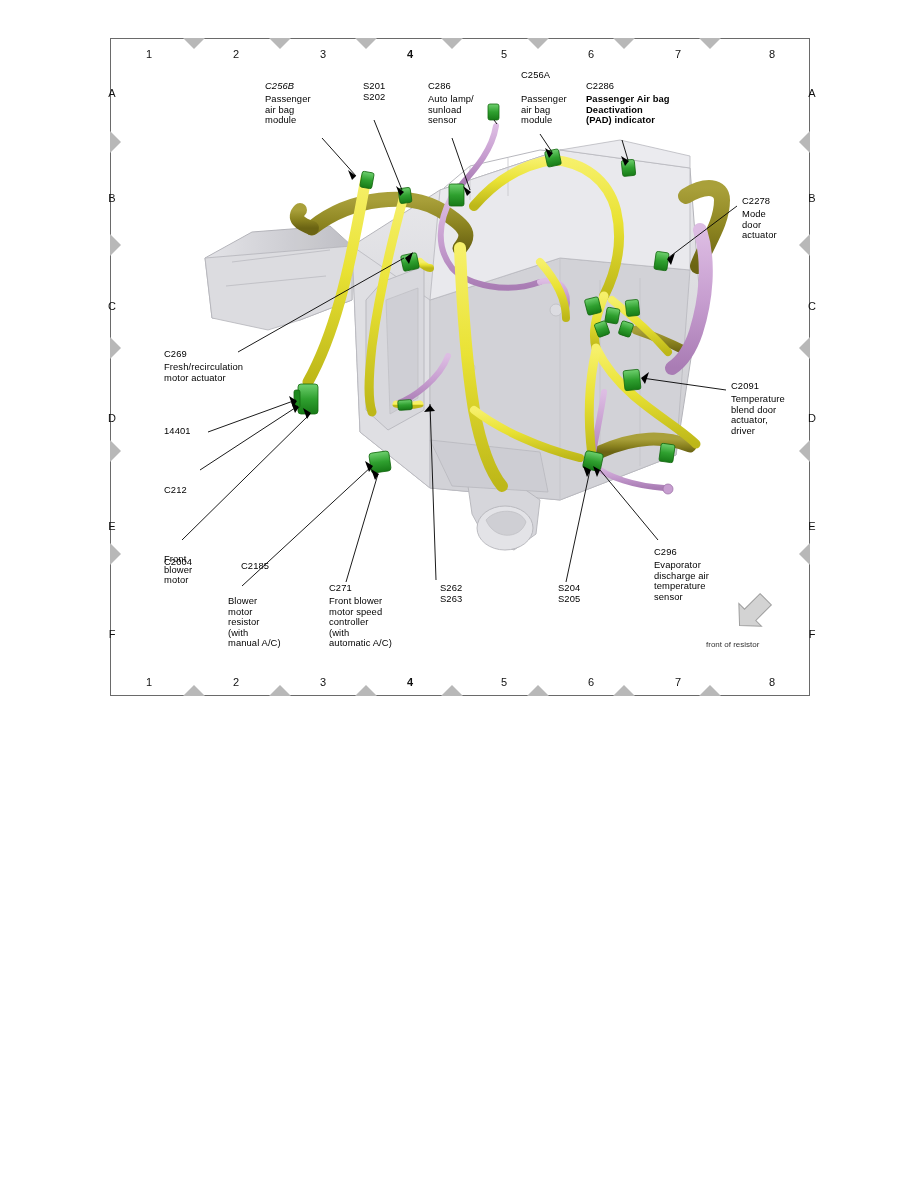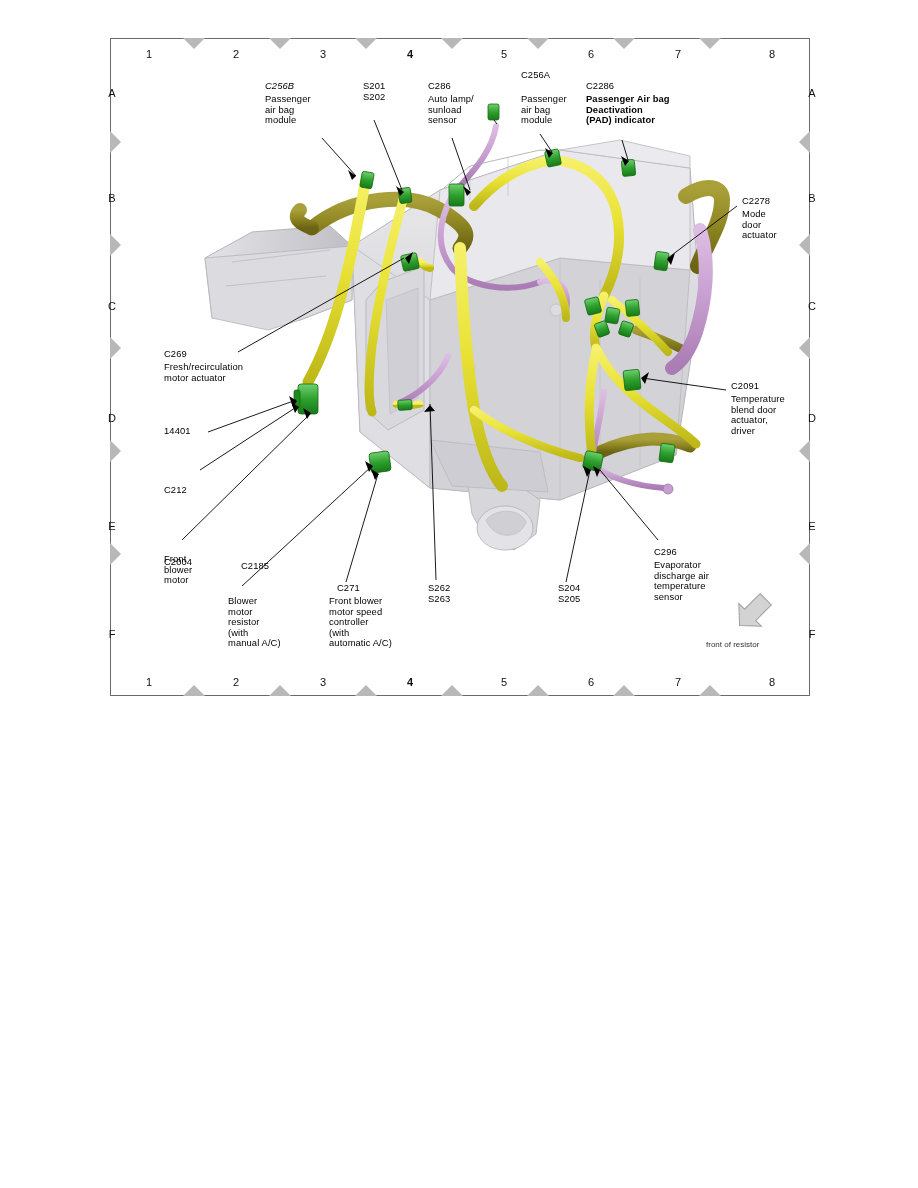--- a/index.html
+++ b/index.html
@@ -306,28 +306,28 @@
 blower
 motor</div>
 
   <div class="callout" style="left:228px;top:561px;margin-left:13px;">C2185</div>
   <div class="callout" style="left:228px;top:596px;">Blower
 motor
 resistor
 (with
 manual A/C)</div>
 
-  <div class="callout" style="left:329px;top:583px;margin-left:8px;">C271</div>
+  <div class="callout" style="left:329px;top:583px;">C271</div>
   <div class="callout" style="left:329px;top:596px;">Front blower
 motor speed
 controller
 (with
 automatic A/C)</div>
 
-  <div class="callout" style="left:428px;top:583px;">S262
+  <div class="callout" style="left:440px;top:583px;">S262
 S263</div>
 
   <div class="callout" style="left:558px;top:583px;">S204
 S205</div>
 
   <div class="callout" style="left:654px;top:547px;">C296</div>
   <div class="callout" style="left:654px;top:560px;">Evaporator
 discharge air
 temperature
 sensor</div>

